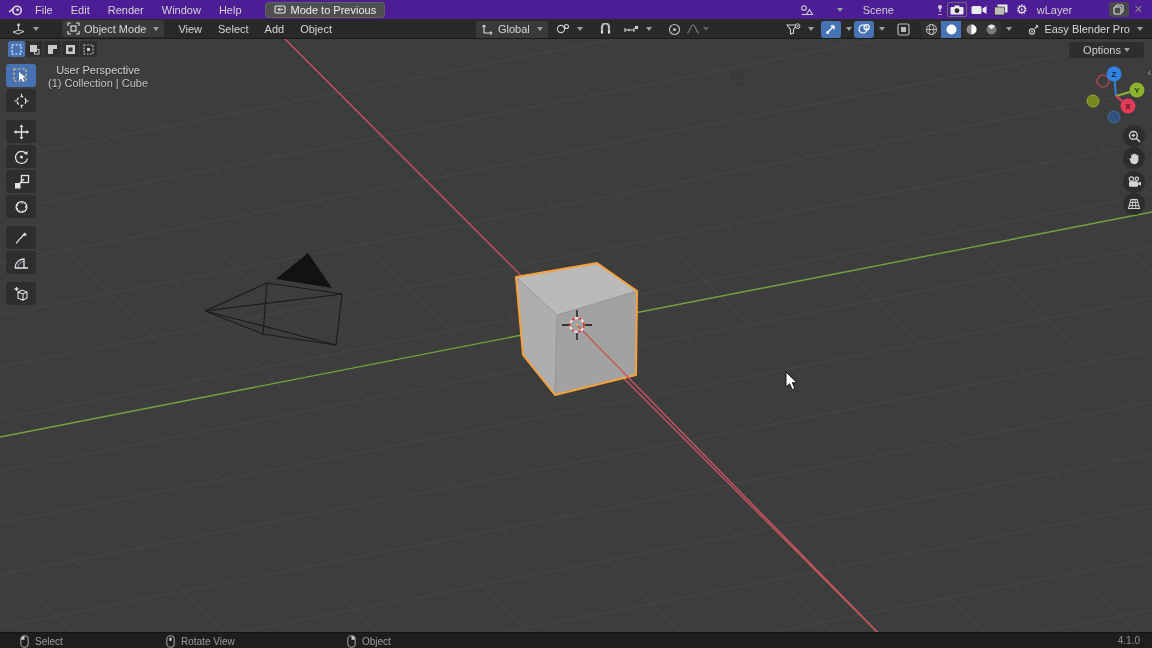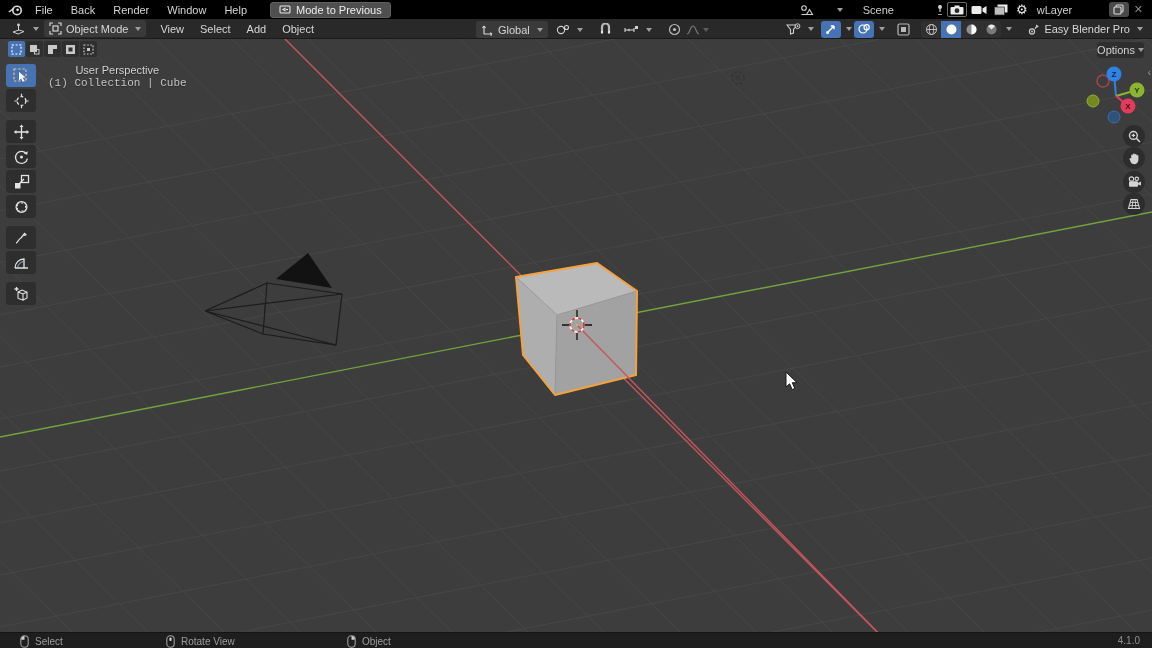--- a/index.html
+++ b/index.html
@@ -2,42 +2,42 @@
 <html style="--c-accent: #4772b3; --c-outline_active: #f5a13c; --c-axis_x: #c4565e; --c-axis_y: #72a33e; --c-grid: #474747; --c-cube_top: #bababa; --c-cube_left: #aeaeae; --c-cube_right: #a2a2a2; --c-gizmo_x: #e23b5c; --c-gizmo_y: #8bb430; --c-gizmo_z: #2f83e3;"><head>
 <meta charset="utf-8">
 <style>
   * { margin:0; padding:0; box-sizing:border-box; }
   html,body { width:1152px; height:648px; background:#111; overflow:hidden; }
   body { font-family:"Liberation Sans", sans-serif; font-size:11px; color:#cfcfcf; }
   .app { position:relative; width:1152px; height:648px; background:#3d3d3d; }
 
   
   .topbar { position:absolute; left:0; top:0; width:1152px; height:19px;
-    background:#000000; display:flex; align-items:center; z-index:30; }
+    background:#4c1d95; display:flex; align-items:center; z-index:30; }
   .topbar .menu-item { padding:2px 9px; color:#d4d4d4; cursor:default; }
   .logo { width:18px; height:14px; margin-left:6px; margin-right:2px; display:flex; align-items:center; justify-content:center; }
   .back-btn { margin-left:14px; background:#4f4f4f; border:1px solid #606060; border-radius:3px;
     height:16px; display:flex; align-items:center; gap:5px; padding:0 8px; color:#ededed; }
   .topbar-right { position:absolute; right:0; top:0; height:19px; display:flex; align-items:center; gap:2px; padding-right:6px; }
   .field { display:flex; align-items:center; gap:20px; height:16px; padding:0 4px; color:#cfcfcf; }
   .ico { display:inline-flex; align-items:center; justify-content:center; }
   .chev { width:0; height:0; border-left:3px solid transparent; border-right:3px solid transparent;
     border-top:4px solid #9f9f9f; display:inline-block; margin-left:3px; }
   .gear-glyph { font-size:13px; color:#e8e8e8; line-height:1; }
   .vl-new { background:#4a4a4a; border-radius:3px; width:20px; height:15px; display:flex; align-items:center; justify-content:center; }
   .x-glyph { color:#8a8a8a; font-size:11px; padding:0 3px; }
 
   
   .toolbar2 { position:absolute; left:0; top:19px; width:1152px; height:20px;
     background:#292929; border-bottom:1px solid #1a1a1a; display:flex; align-items:center; z-index:29; }
   .tb-btn { height:17px; display:flex; align-items:center; gap:4px; padding:0 5px; border-radius:3px;
     background:transparent; color:#d6d6d6; }
   .tb-widget { background:#3a3a3a; }
   .tb-menu { padding:2px 8px; color:#d6d6d6; }
-  .tb-center { position:absolute; left:476px; top:1px; height:18px; display:flex; align-items:flex-end; gap:3px; }
+  .tb-center { position:absolute; left:476px; top:1px; height:18px; display:flex; align-items:center; gap:3px; }
   .tb-right { position:absolute; right:4px; top:1px; height:18px; display:flex; align-items:center; gap:2px; }
   .icon-btn { width:20px; height:17px; border-radius:3px; display:flex; align-items:center; justify-content:center; background:transparent; }
   .icon-btn.on { background:#4772b3; }
   .seg { display:flex; background:#303030; border-radius:3px; overflow:hidden; }
   .seg .icon-btn { border-radius:0; }
   .dim { opacity:.45; }
 
   
   .viewport { position:absolute; left:0; top:39px; width:1152px; height:593px; background:#3d3d3d; overflow:hidden; }
   .scene { position:absolute; left:0; top:0; }
@@ -48,25 +48,25 @@
   .cube-left { fill:var(--c-cube_left,#adadad); stroke:#9e9e9e; stroke-width:.6; }
   .cube-right { fill:var(--c-cube_right,#a3a3a3); stroke:#979797; stroke-width:.6; }
   .cube-outline { fill:none; stroke:var(--c-outline_active,#f5a13c); stroke-width:2; stroke-linejoin:round; }
   .cam { stroke:#1c1c1c; stroke-width:1.2; fill:none; }
 
   .select-modes { position:absolute; left:8px; top:2px; display:flex; gap:1px; }
   .sm-btn { width:17px; height:16px; background:#2f2f2f; border-radius:2px; display:flex; align-items:center; justify-content:center; }
   .sm-btn.on { background:#4772b3; }
 
   .options-btn { position:absolute; right:8px; top:3px; height:16px; background:#2e2e2e; border-radius:4px;
-    display:flex; align-items:center; padding:0 0; color:#d0d0d0; }
+    display:flex; align-items:center; padding:0 14px; color:#d0d0d0; }
 
   .view-info { position:absolute; left:48px; top:25px; line-height:13px; color:#d2d2d2;
     text-shadow:0 1px 1px rgba(0,0,0,.4);text-align:center; }
-  .view-info .sub { color:#c4c4c4;font-family:Liberation Mono, monospace; }
+  .view-info .sub { color:#c4c4c4; }
 
   .tool-shelf { position:absolute; left:6px; top:25px; display:flex; flex-direction:column; }
   .tool-btn { width:30px; height:23px; background:#2e2e2e; border-radius:3px; margin-bottom:2px;
     display:flex; align-items:center; justify-content:center; }
   .tool-btn.on { background:#4772b3; }
   .tool-gap { height:6px; }
 
   .nav-gizmo { position:absolute; left:1086px; top:27px; width:60px; height:60px; }
   .side-btn { position:absolute; width:22px; height:22px; border-radius:50%; background:rgba(40,40,40,.75);
     display:flex; align-items:center; justify-content:center; }
@@ -87,21 +87,21 @@
 
   <div class="topbar">
     <span class="logo ico">
       <svg width="15" height="12" viewBox="0 0 15 12">
           <circle cx="9" cy="6.4" r="4.2" fill="none" stroke="#d8d8d8" stroke-width="1.6"></circle>
           <circle cx="9.6" cy="5.8" r="1.4" fill="#d8d8d8"></circle>
           <path d="M1,8 L6,4" stroke="#d8d8d8" stroke-width="1.6"></path>
         </svg>
     </span>
     <span class="menu-item">File</span>
-    <span class="menu-item">Back</span>
+    <span class="menu-item">Edit</span>
     <span class="menu-item">Render</span>
     <span class="menu-item">Window</span>
     <span class="menu-item">Help</span>
     <span class="back-btn">
       <span class="ico">
         <svg width="12" height="10" viewBox="0 0 12 10">
             <rect x="1" y="1" width="10" height="7" rx="1" fill="none" stroke="#e8e8e8" stroke-width="1.1"></rect>
             <path d="M6.5,3 L4,4.5 L6.5,6" fill="none" stroke="#e8e8e8" stroke-width="1.1"></path>
             <path d="M6.5,4.5 H9" stroke="#e8e8e8" stroke-width="1.1"></path>
           </svg>
@@ -165,21 +165,21 @@
     <span class="tb-btn" style="margin-left:6px">
       <span class="ico">
         <svg width="15" height="12" viewBox="0 0 15 12">
             <path d="M2,9 L7,11 L13,8.5 L8,7 Z" fill="none" stroke="#cfcfcf" stroke-width="1"></path>
             <path d="M7.5,2 v5.2" stroke="#cfcfcf" stroke-width="1"></path>
             <circle cx="7.5" cy="2" r="1.4" fill="#cfcfcf"></circle>
           </svg>
       </span>
       <span class="chev"></span>
     </span>
-    <span class="tb-btn tb-widget" style="margin-left:0">
+    <span class="tb-btn tb-widget" style="margin-left:18px">
       <span class="ico">
         <svg width="13" height="13" viewBox="0 0 13 13">
             <path d="M1,4 V1 H4 M9,1 H12 V4 M12,9 V12 H9 M4,12 H1 V9" fill="none" stroke="#d6d6d6" stroke-width="1.2"></path>
             <rect x="4" y="4" width="5" height="5" fill="none" stroke="#d6d6d6" stroke-width="1.2"></rect>
           </svg>
       </span>
       <span>Object Mode</span>
       <span class="chev"></span>
     </span>
     <span class="tb-menu" style="margin-left:6px">View</span>

